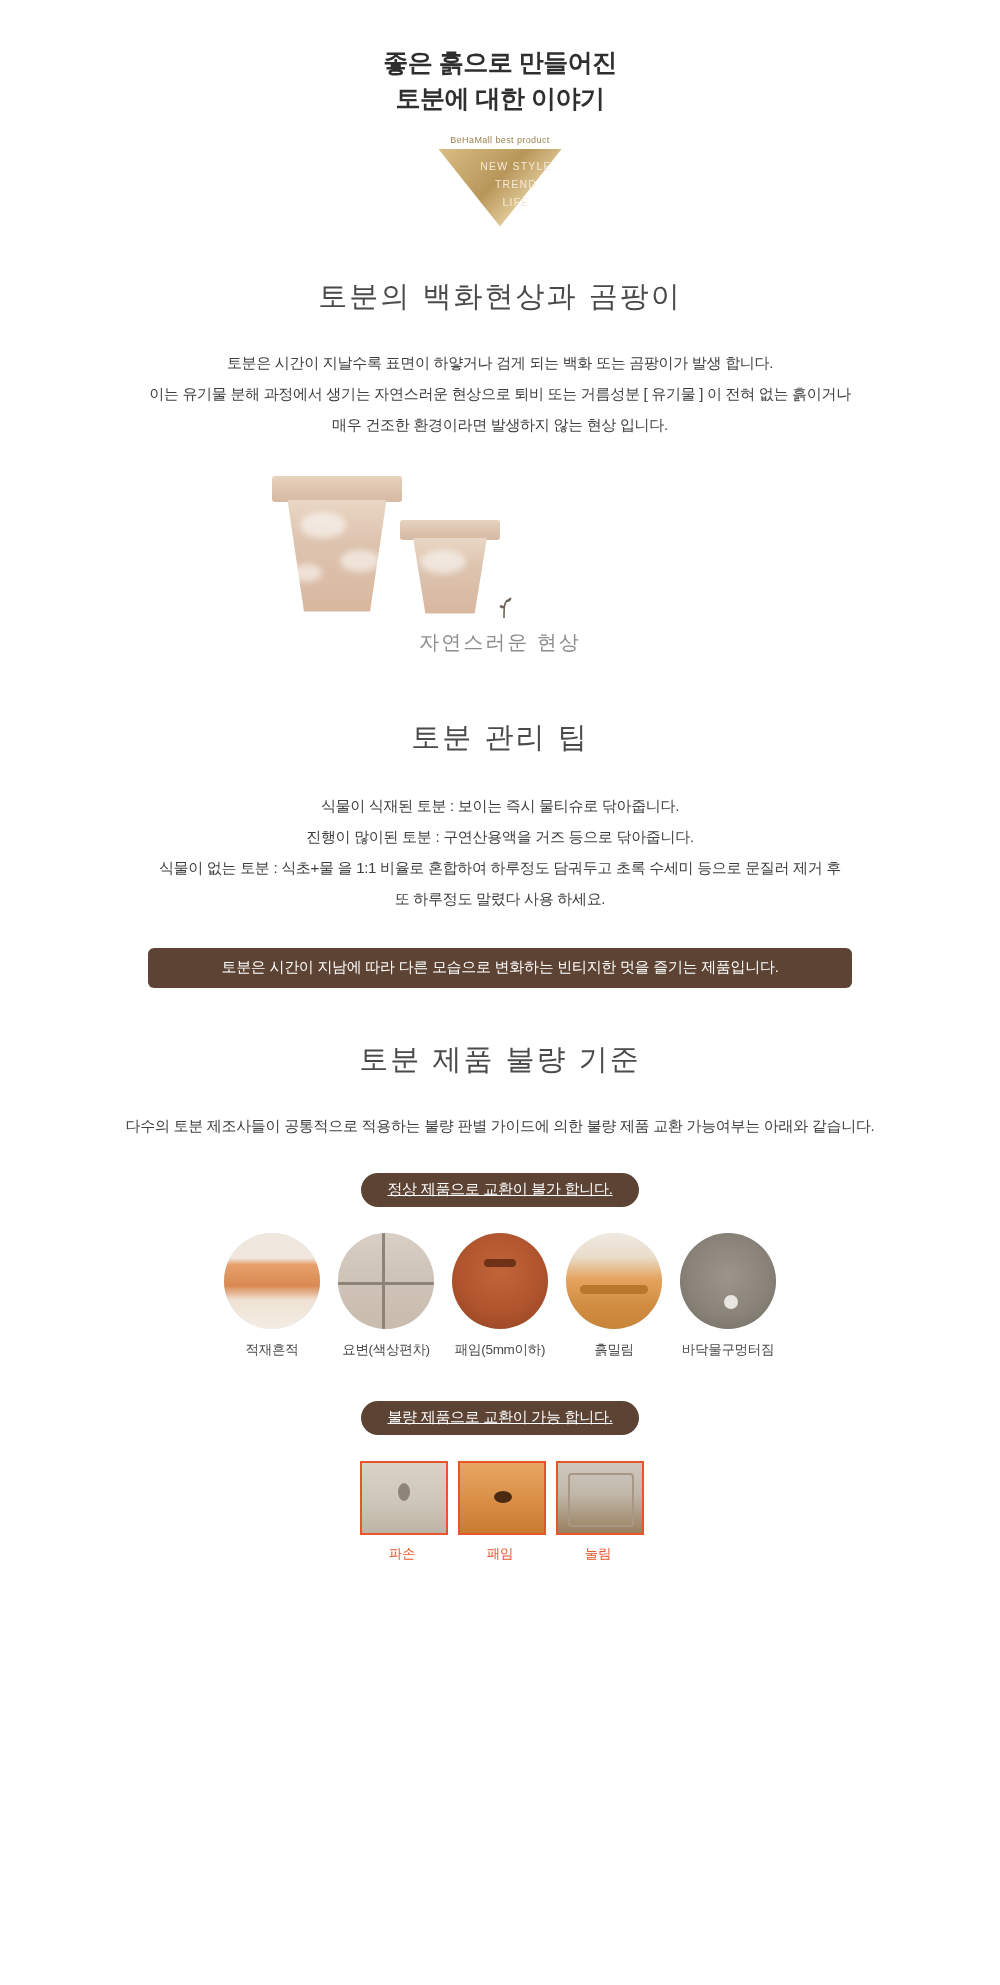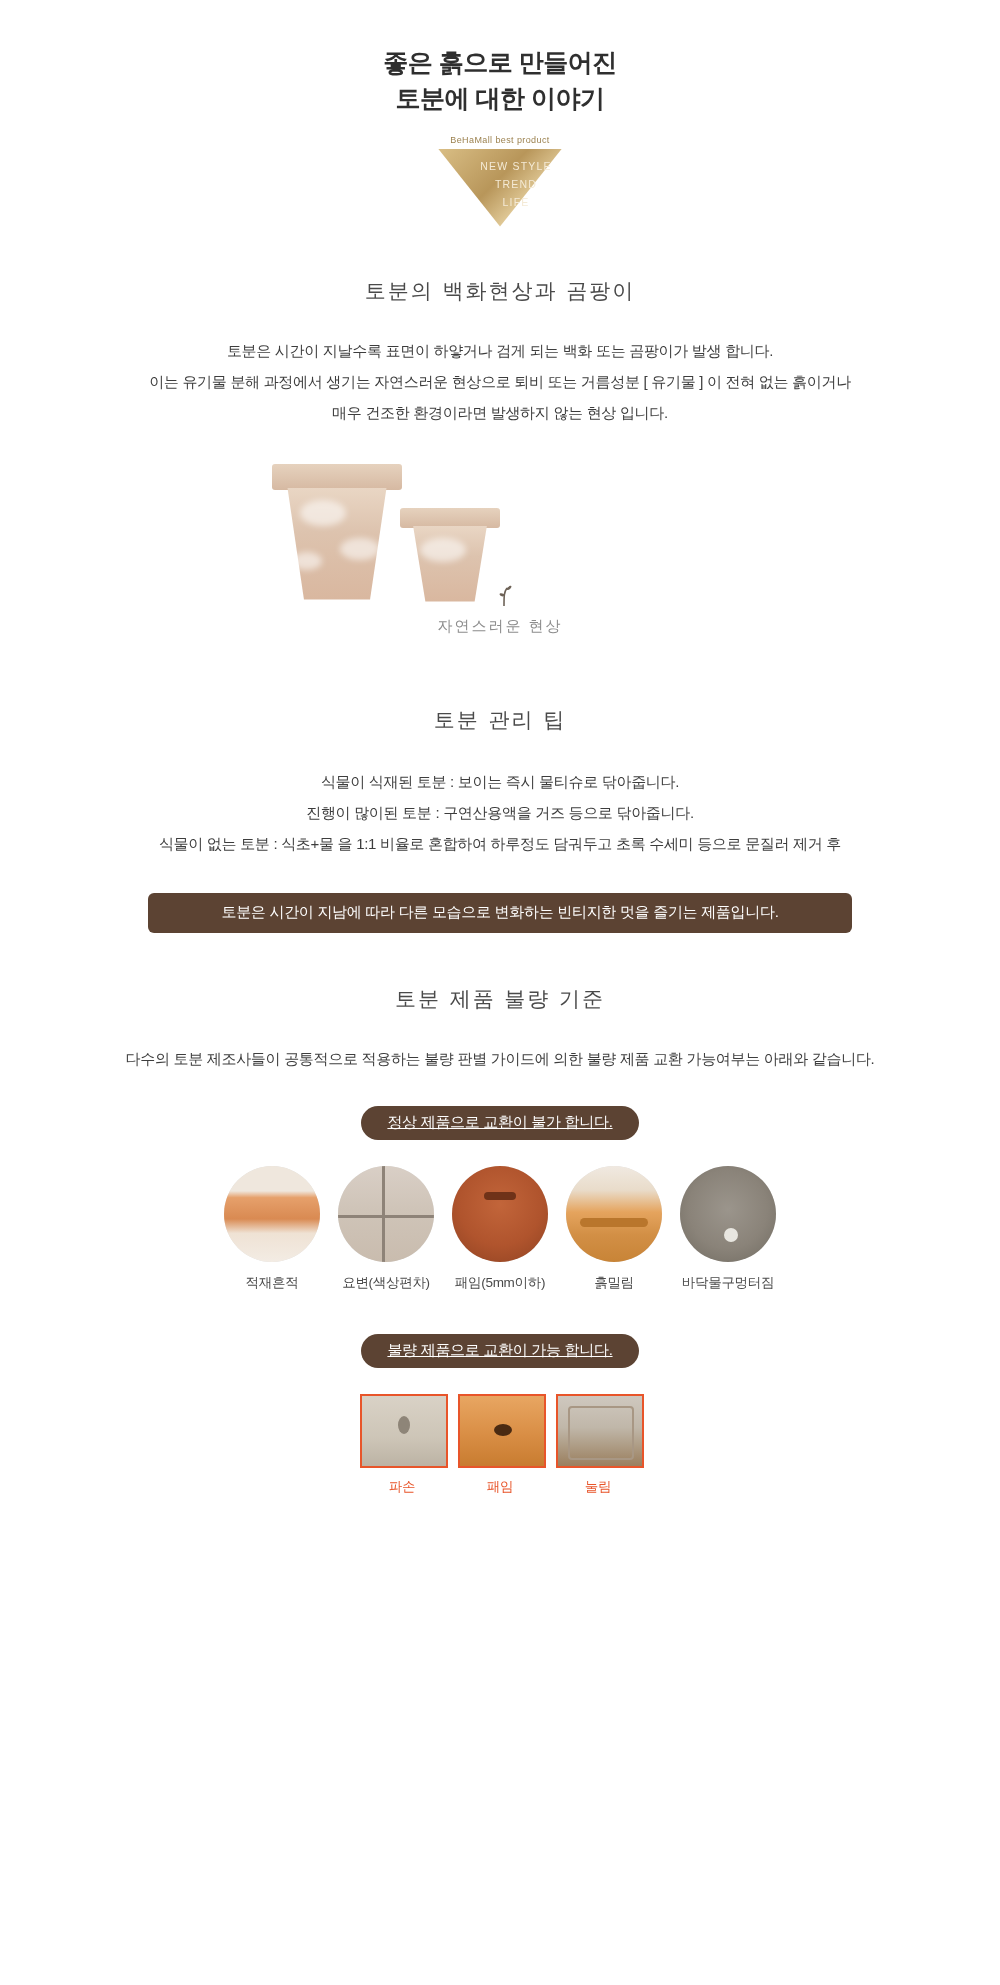--- a/index.html
+++ b/index.html
@@ -71,21 +71,21 @@
     text-align: center;
     color: #f4ead5;
     font-size: 10.5px;
     letter-spacing: 1.2px;
     line-height: 18px;
   }
 
   
   .sec-title {
     text-align: center;
-    font-size: 21px;
+    font-size: 29px;
     color: #4a4a4a;
     letter-spacing: 2px;
     font-family: "DejaVu Sans", sans-serif;
     font-weight: normal;
     margin: 0;
   }
   .sec-title.t1 { margin-top: 44px; }
 
   
   .para {
@@ -123,21 +123,21 @@
     background: rgba(255,255,255,0.55);
     border-radius: 50%;
     filter: blur(3px);
   }
   .pot-caption {
     position: absolute;
     width: 1000px;
     top: 165px;
     left: 0;
     text-align: center;
-    font-size: 15px;
+    font-size: 20px;
     color: #8d8d8d;
     letter-spacing: 2px;
   }
   .sprout {
     position: absolute;
     left: 493px;
     top: 128px;
     width: 22px;
     height: 26px;
   }
@@ -302,20 +302,21 @@
 
     <div class="pot-caption">자연스러운 현상</div>
   </div>
 
   <h2 class="sec-title" style="margin-top:54px;">토분 관리 팁</h2>
 
   <div class="para" style="margin-top:32px;">
     <span class="ln">식물이 식재된 토분 : 보이는 즉시 물티슈로 닦아줍니다.</span>
     <span class="ln">진행이 많이된 토분 : 구연산용액을 거즈 등으로 닦아줍니다.</span>
     <span class="ln">식물이 없는 토분 : 식초+물 을 1:1 비율로 혼합하여 하루정도 담궈두고 초록 수세미 등으로 문질러 제거 후</span>
+    <span class="ln">또 하루정도 말렸다 사용 하세요.</span>
   </div>
 
   <div class="hl-bar">토분은 시간이 지남에 따라 다른 모습으로 변화하는 빈티지한 멋을 즐기는 제품입니다.</div>
 
   <h2 class="sec-title" style="margin-top:52px;">토분 제품 불량 기준</h2>
 
   <div class="para" style="margin-top:30px;">
     <span class="ln">다수의 토분 제조사들이 공통적으로 적용하는 불량 판별 가이드에 의한 불량 제품 교환 가능여부는 아래와 같습니다.</span>
   </div>
 

